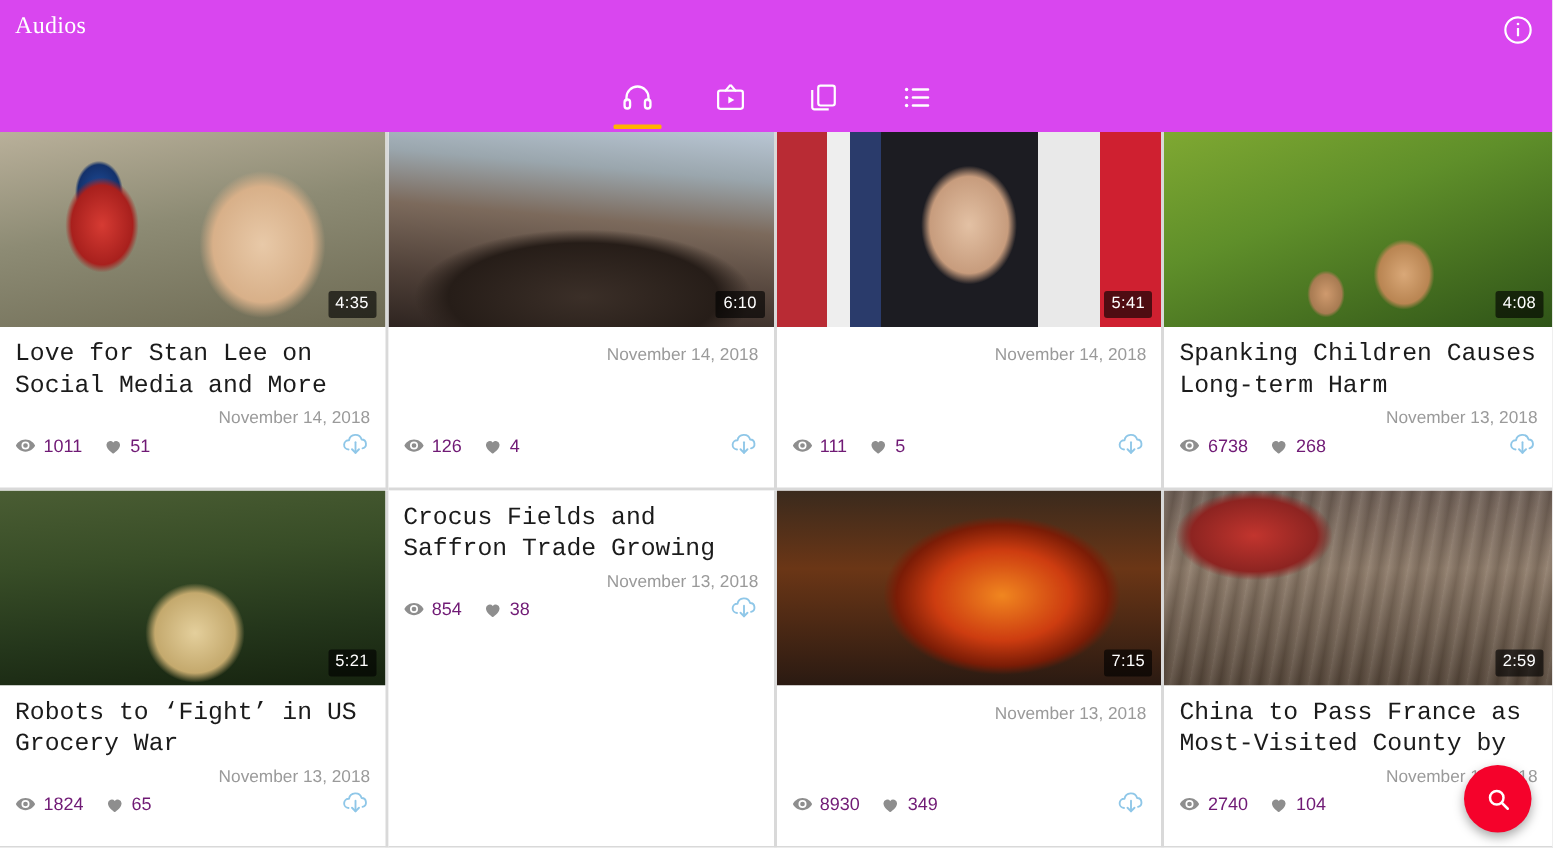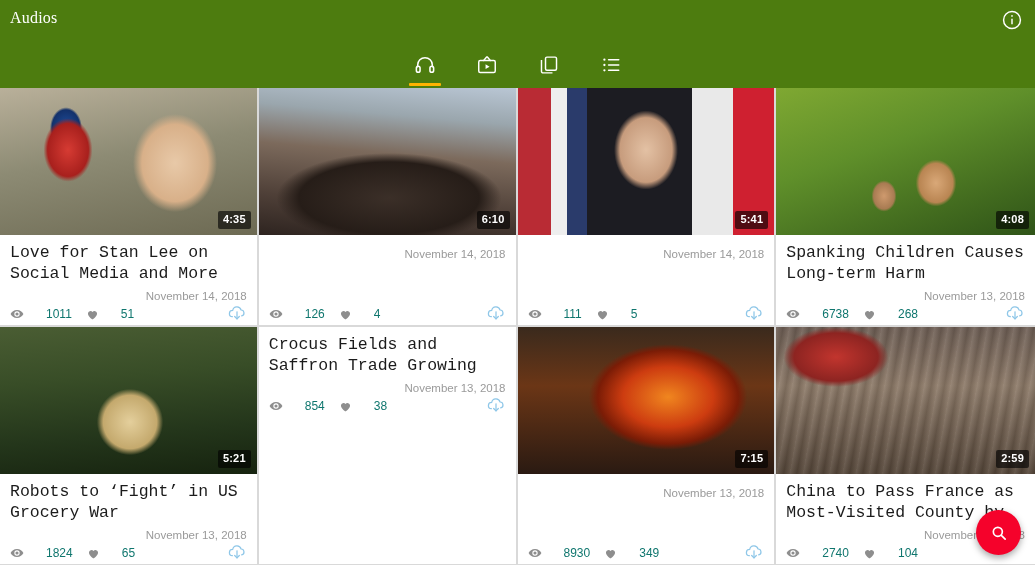--- a/index.html
+++ b/index.html
@@ -17,21 +17,21 @@
     width: 1035px;
     height: 565px;
     background: #e8e8e8;
     overflow: hidden;
   }
 
   
   .appbar {
     position: relative;
     height: 88px;
-    background: #4d7c0f;
+    background: #d946ef;
     width: 100%;
   }
   .appbar-title {
     position: absolute;
     left: 10px;
     top: 9px;
     color: #ffffff;
     font-size: 16px;
     font-family: "Liberation Serif", serif;
     letter-spacing: 0.2px;
@@ -95,23 +95,22 @@
     border-right: 2px solid #d9d9d9;
     border-bottom: 2px solid #d9d9d9;
     overflow: hidden;
     cursor: pointer;
   }
   .card:nth-child(4n) { border-right: none; }
 
   .thumb {
     position: relative;
     width: 100%;
-    height: 147px;
+    height: 130px;
     overflow: hidden;
-    font-weight: bold;
   }
   .thumb .img { position: absolute; inset: 0; }
 
   .duration {
     position: absolute;
     right: 6px;
     bottom: 6px;
     background: rgba(0,0,0,0.62);
     color: #ffffff;
     font-size: 11px;
@@ -146,22 +145,22 @@
     position: absolute;
     left: 10px;
     bottom: 8px;
     display: flex;
     align-items: center;
     gap: 14px;
   }
   .stat {
     display: flex;
     align-items: center;
-    gap: 22px;
-    color: #0f766e;
+    gap: 5px;
+    color: #701a75;
     font-size: 12px;
     font-family: "Liberation Sans", sans-serif;
   }
   .stat svg { display: block; }
   .download-icon {
     position: absolute;
     right: 10px;
     bottom: 6px;
     width: 20px;
     height: 20px;

